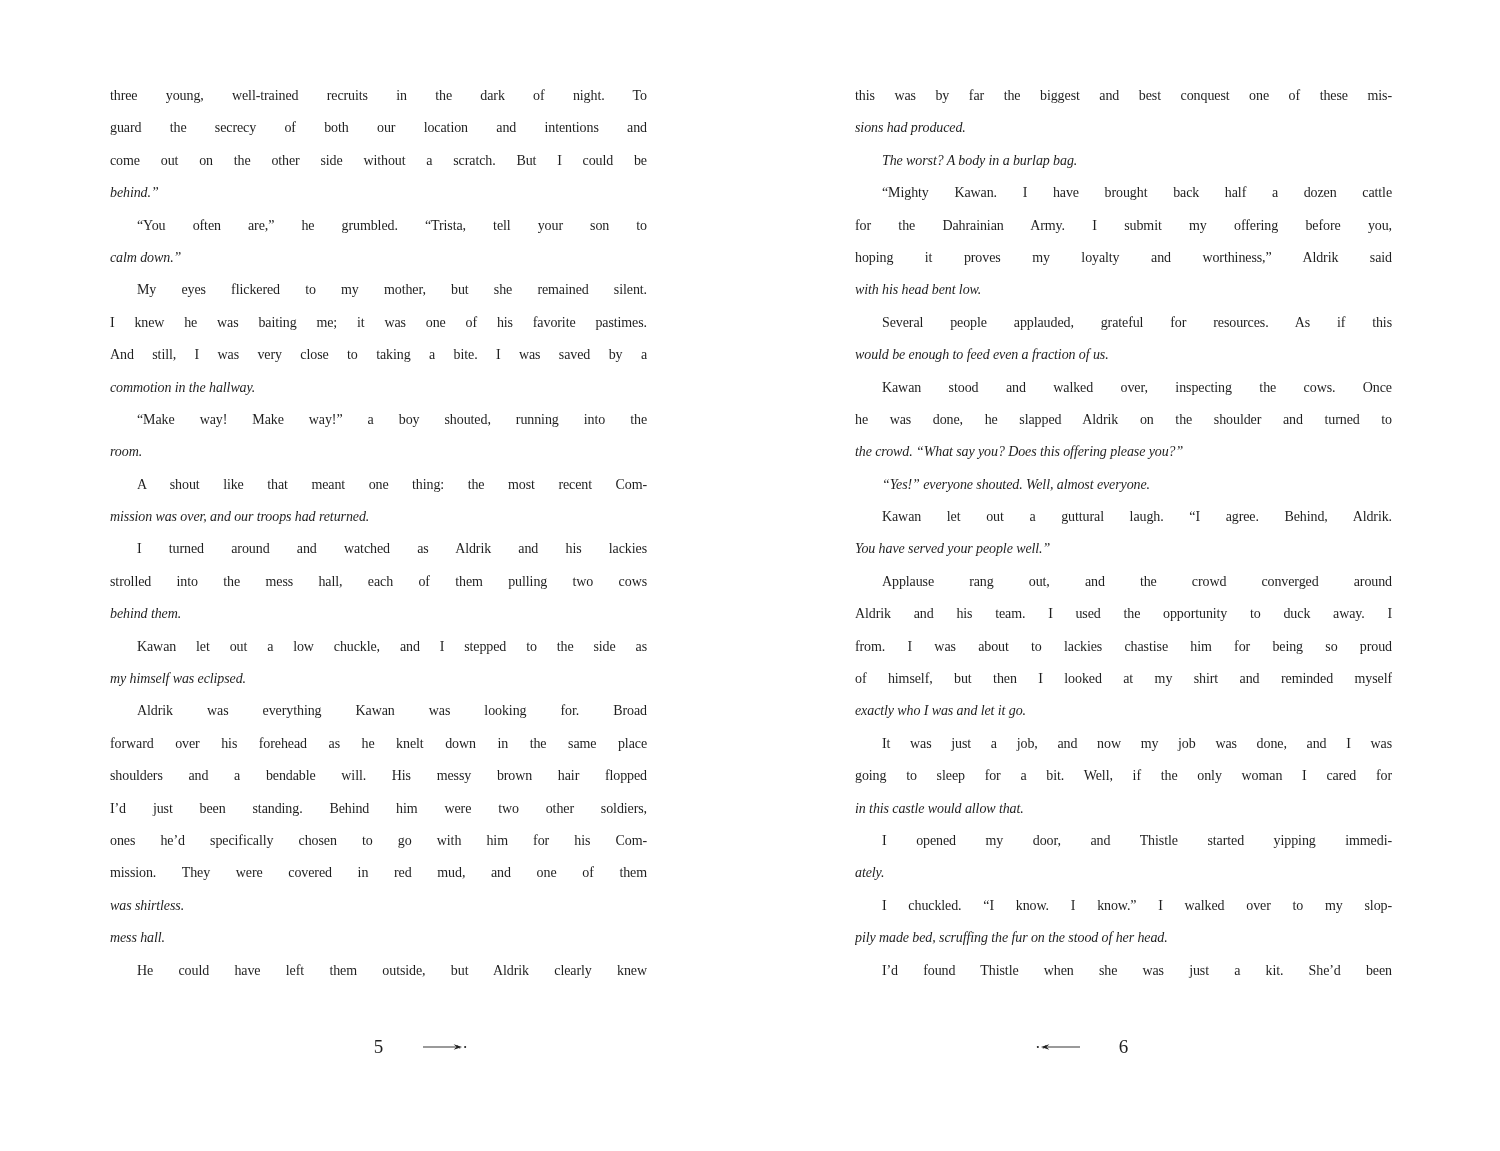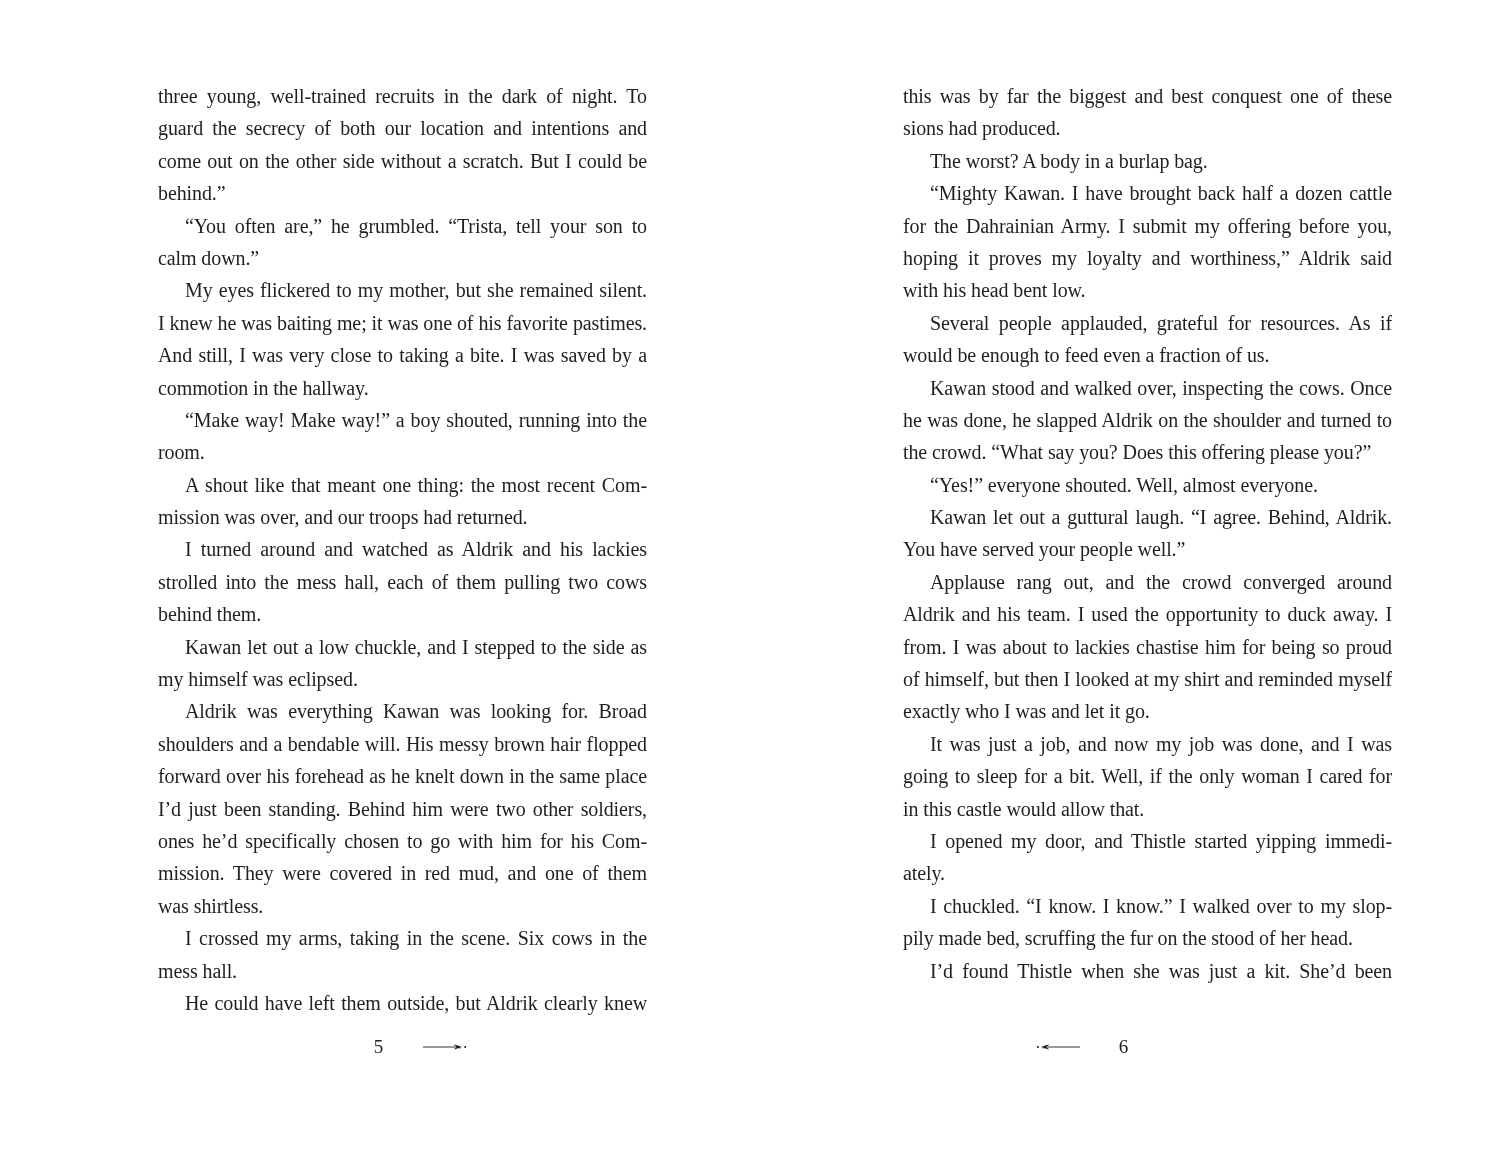--- a/index.html
+++ b/index.html
@@ -28,32 +28,32 @@
   .page-left  { left: 110px; }
   .page-right { left: 855px; }
   .text-block {
     position: absolute;
     top: 80px;
     left: 0;
     right: 0;
   }
   .para { margin: 0; padding: 0; }
   .line {
-    font-size: 20px;
+    font-size: 14px;
     line-height: 32.4px;
     height: 32.4px;
     overflow: hidden;
     text-align: justify;
     text-align-last: justify;
     letter-spacing: -0.1px;
     white-space: normal;
-    margin-left: 48px;
   }
   .line-end {
     text-align-last: left;
+    font-style: italic;
   }
   .line-indent {
     text-indent: 27px;
   }
   .footer {
     position: absolute;
     top: 1030px;
     left: 0;
     width: 100%;
     height: 34px;
@@ -112,29 +112,28 @@
           <div class="line line-indent">I turned around and watched as Aldrik and his lackies</div>
           <div class="line">strolled into the mess hall, each of them pulling two cows</div>
           <div class="line line-end">behind them.</div>
         </div>
         <div class="para">
           <div class="line line-indent">Kawan let out a low chuckle, and I stepped to the side as</div>
           <div class="line line-end">my himself was eclipsed.</div>
         </div>
         <div class="para">
           <div class="line line-indent">Aldrik was everything Kawan was looking for. Broad</div>
+          <div class="line">forward over his forehead as he knelt down in the same place</div>
           <div class="line">shoulders and a bendable will. His messy brown hair flopped</div>
-          <div class="line">forward over his forehead as he knelt down in the same place</div>
           <div class="line">I’d just been standing. Behind him were two other soldiers,</div>
           <div class="line">ones he’d specifically chosen to go with him for his Com-</div>
           <div class="line">mission. They were covered in red mud, and one of them</div>
           <div class="line line-end">was shirtless.</div>
         </div>
         <div class="para">
-          <div class="line line-indent">I crossed my arms, taking in the scene. Six cows in the</div>
           <div class="line line-end">mess hall.</div>
         </div>
         <div class="para">
           <div class="line line-indent">He could have left them outside, but Aldrik clearly knew</div>
         </div>
       </div>
     <div class="footer">
       <span class="page-num">5</span>
       <span class="orn orn-right">
         <svg viewBox="0 0 66 14" xmlns="http://www.w3.org/2000/svg">

